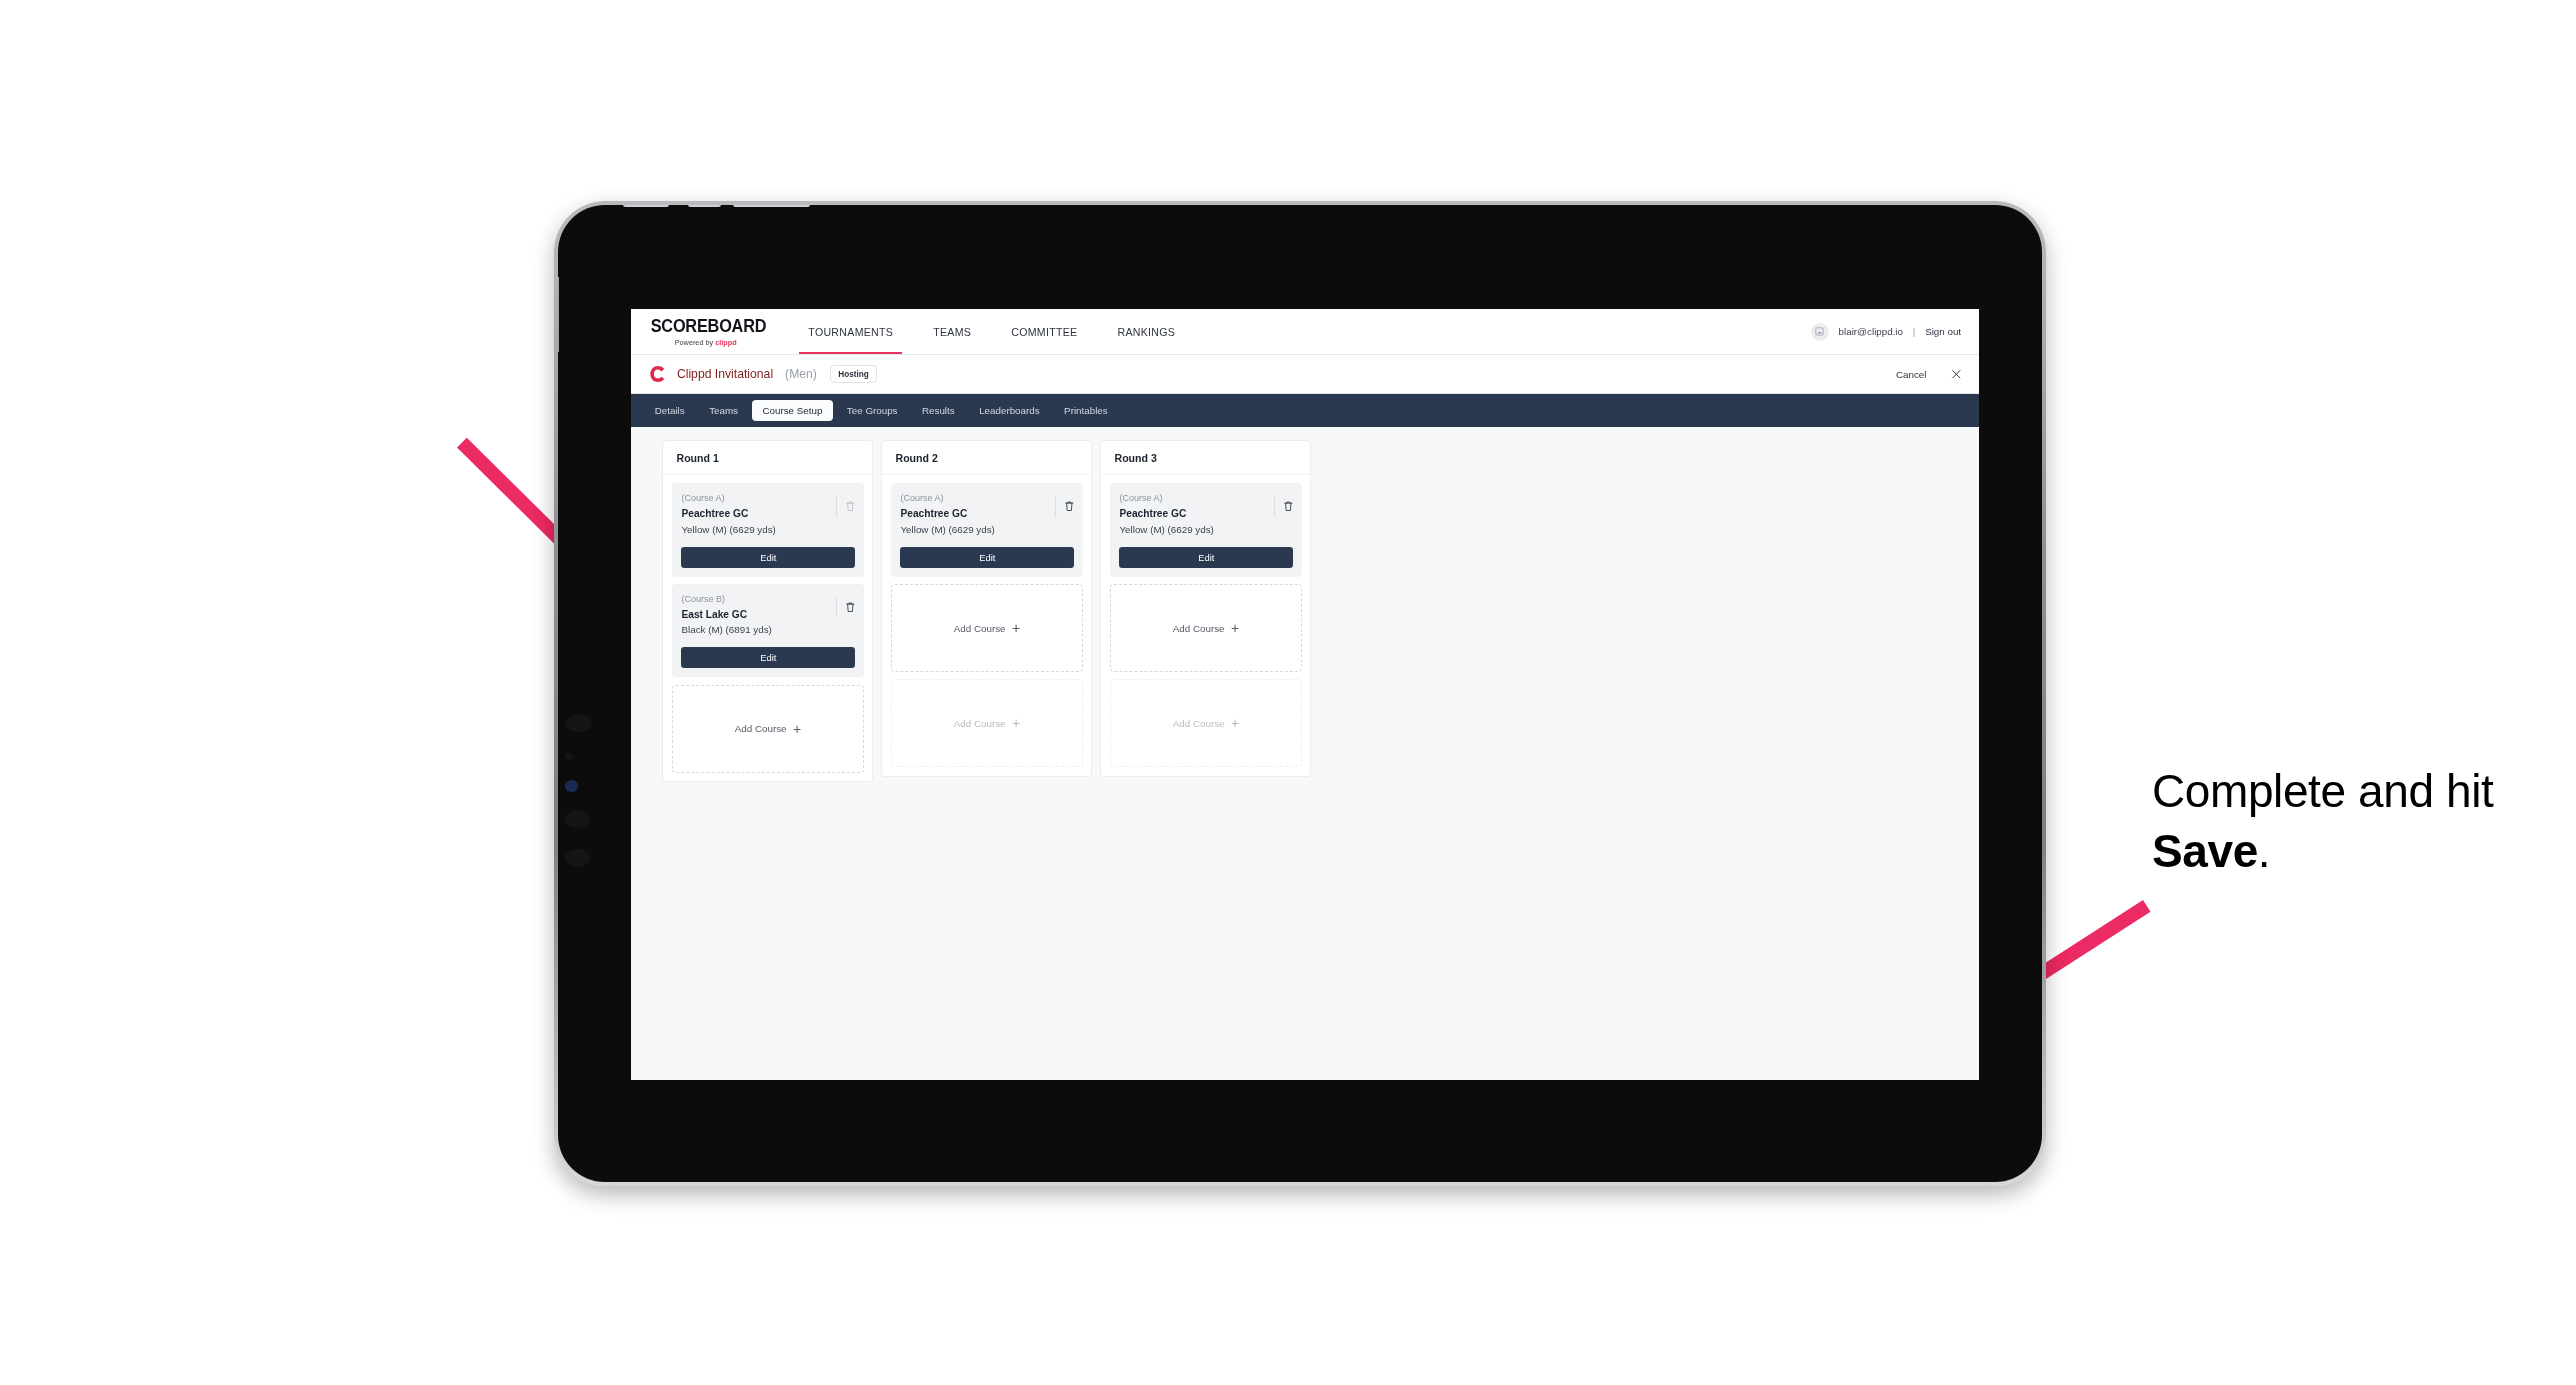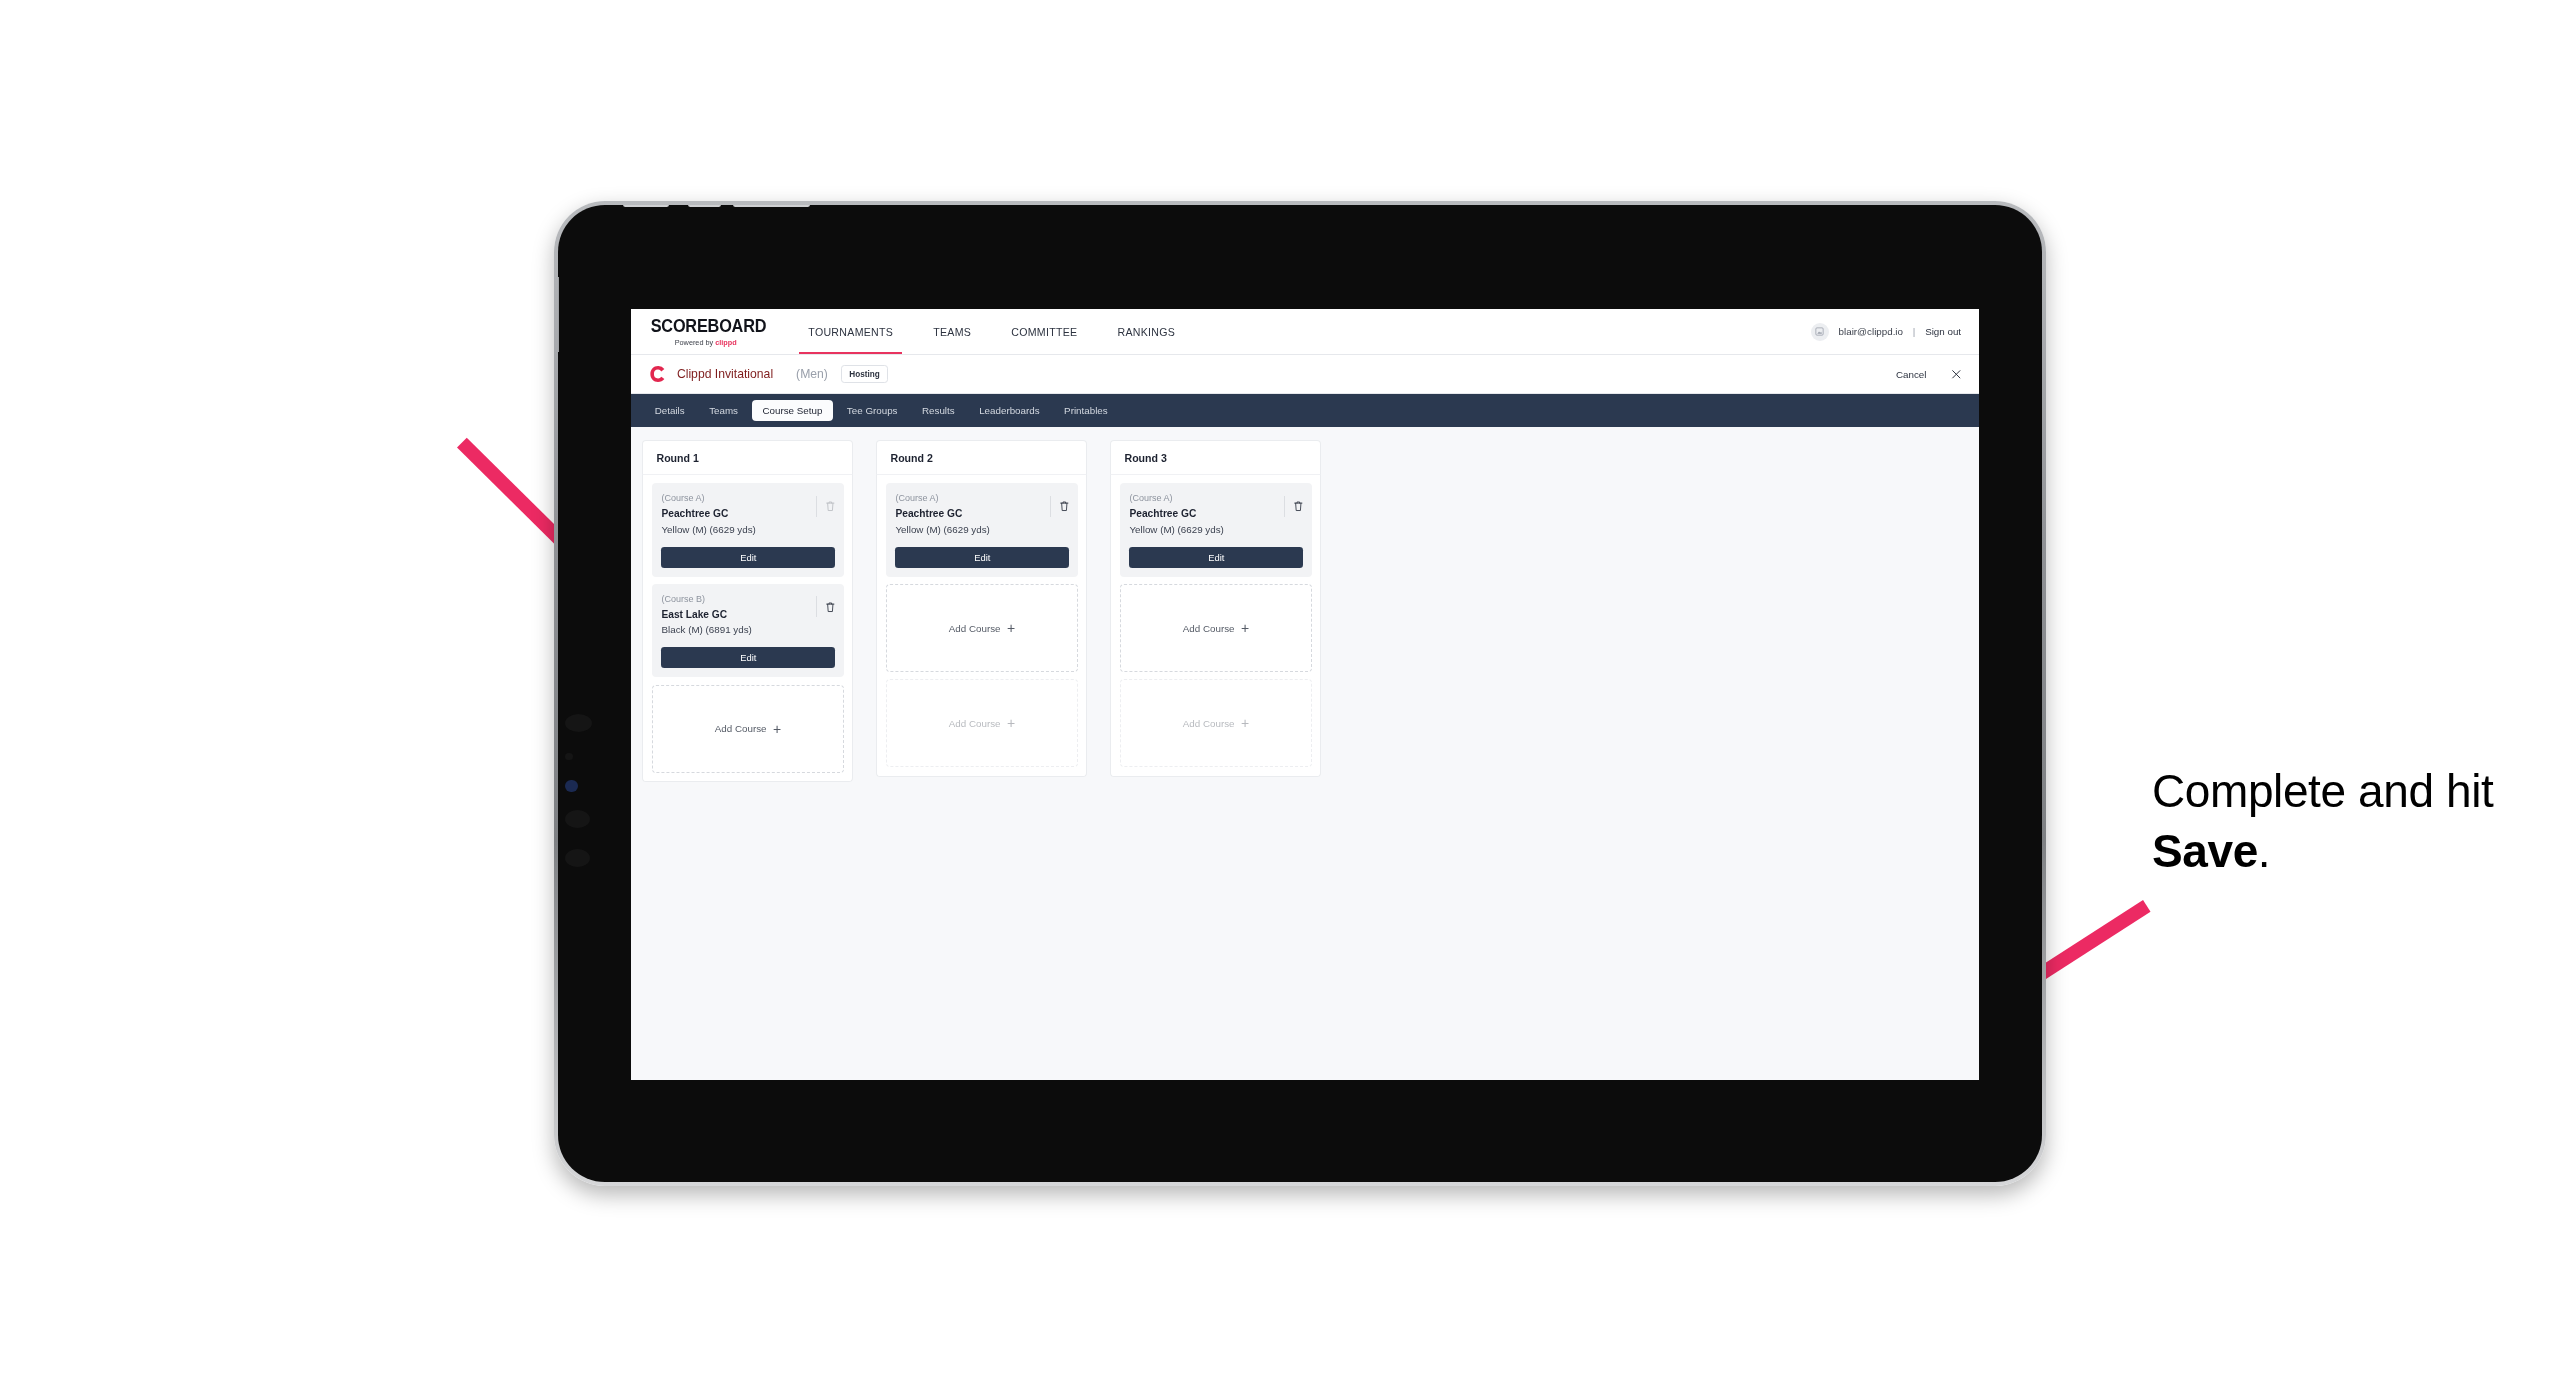--- a/index.html
+++ b/index.html
@@ -127,21 +127,21 @@
   .tourbar {
     height: 39px; background: #fff;
     display: flex; align-items: center;
     padding: 0 18px 0 18px;
     border-bottom: 0.8px solid #e6e8ec;
   }
   .logo-c {
     width: 18px; height: 18px; margin-right: 9.8px; flex: none;
   }
   .tour-title { font-size: 12.2px; color: #7f1d1d; font-weight: 400; }
-  .tour-gender { font-size: 12.2px; color: #9aa0ab; margin-left: 23px; }
+  .tour-gender { font-size: 12.2px; color: #9aa0ab; margin-left: 12px; }
   .badge-hosting {
     margin-left: 13px;
     border: 0.8px solid #dfe2e7; border-radius: 3.3px;
     padding: 3.3px 7.3px; font-size: 8.2px; font-weight: 700; color: #2d3340;
     background: #fff;
   }
   .tourbar-right { margin-left: auto; display: flex; align-items: center; gap: 24px; cursor: pointer; }
   .cancel-label { font-size: 9.8px; color: #2d3340; }
 
   
@@ -152,22 +152,23 @@
   .tab {
     font-size: 9.8px; color: #d3d8e0;
     padding: 4.9px 10.6px; border-radius: 4.1px; cursor: pointer;
   }
   .tab.active { background: #fbfcfd; color: #1d2230; font-weight: 400; }
 
   
   .content {
     padding: 13px 11.4px;
     display: flex;
-    gap: 23px;
+    gap: 8px;
     align-items: flex-start;
+    margin-left: 20px;
   }
   .round-col { width: 211px; flex: none; }
 
   .round-head {
     background: #ffffff;
     border: 0.8px solid #eaecef;
     border-bottom: none;
     border-radius: 4.1px 4.1px 0 0;
     padding: 10.6px 13px;
     font-size: 10.6px; font-weight: 700; color: #1d2230;

